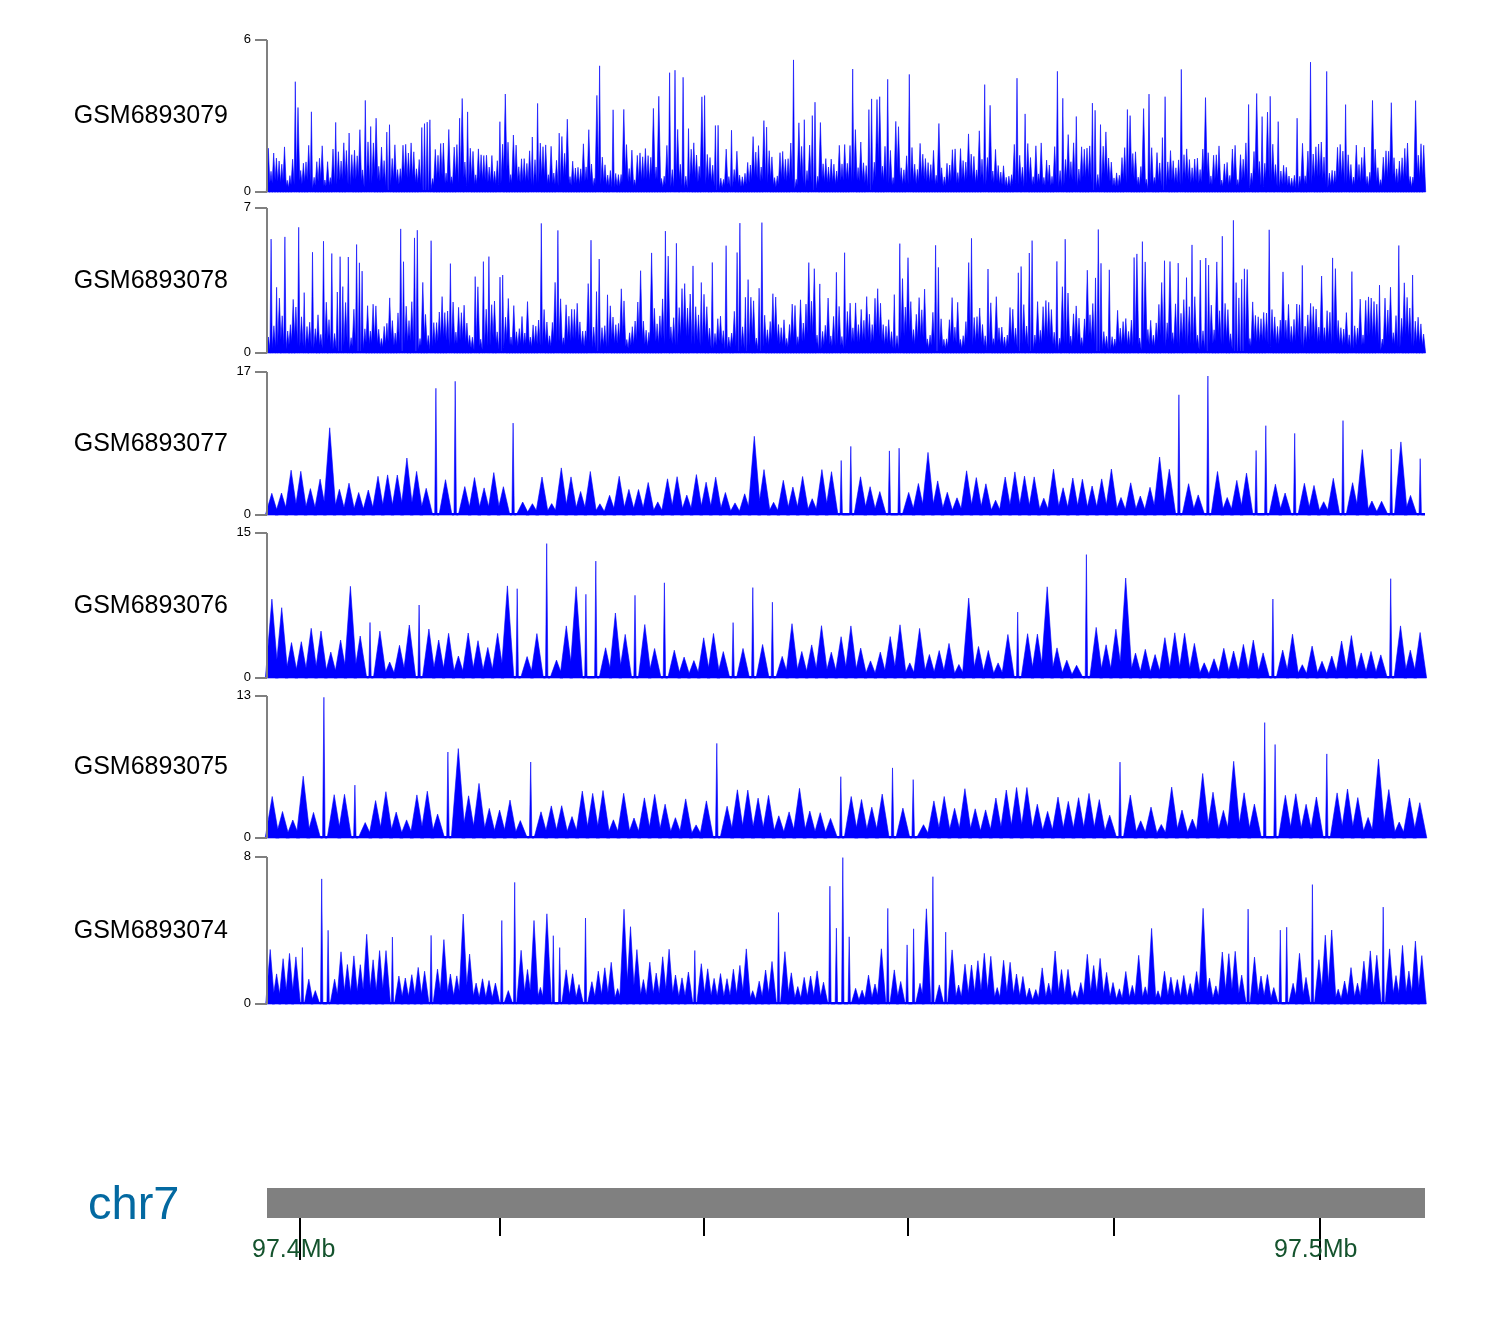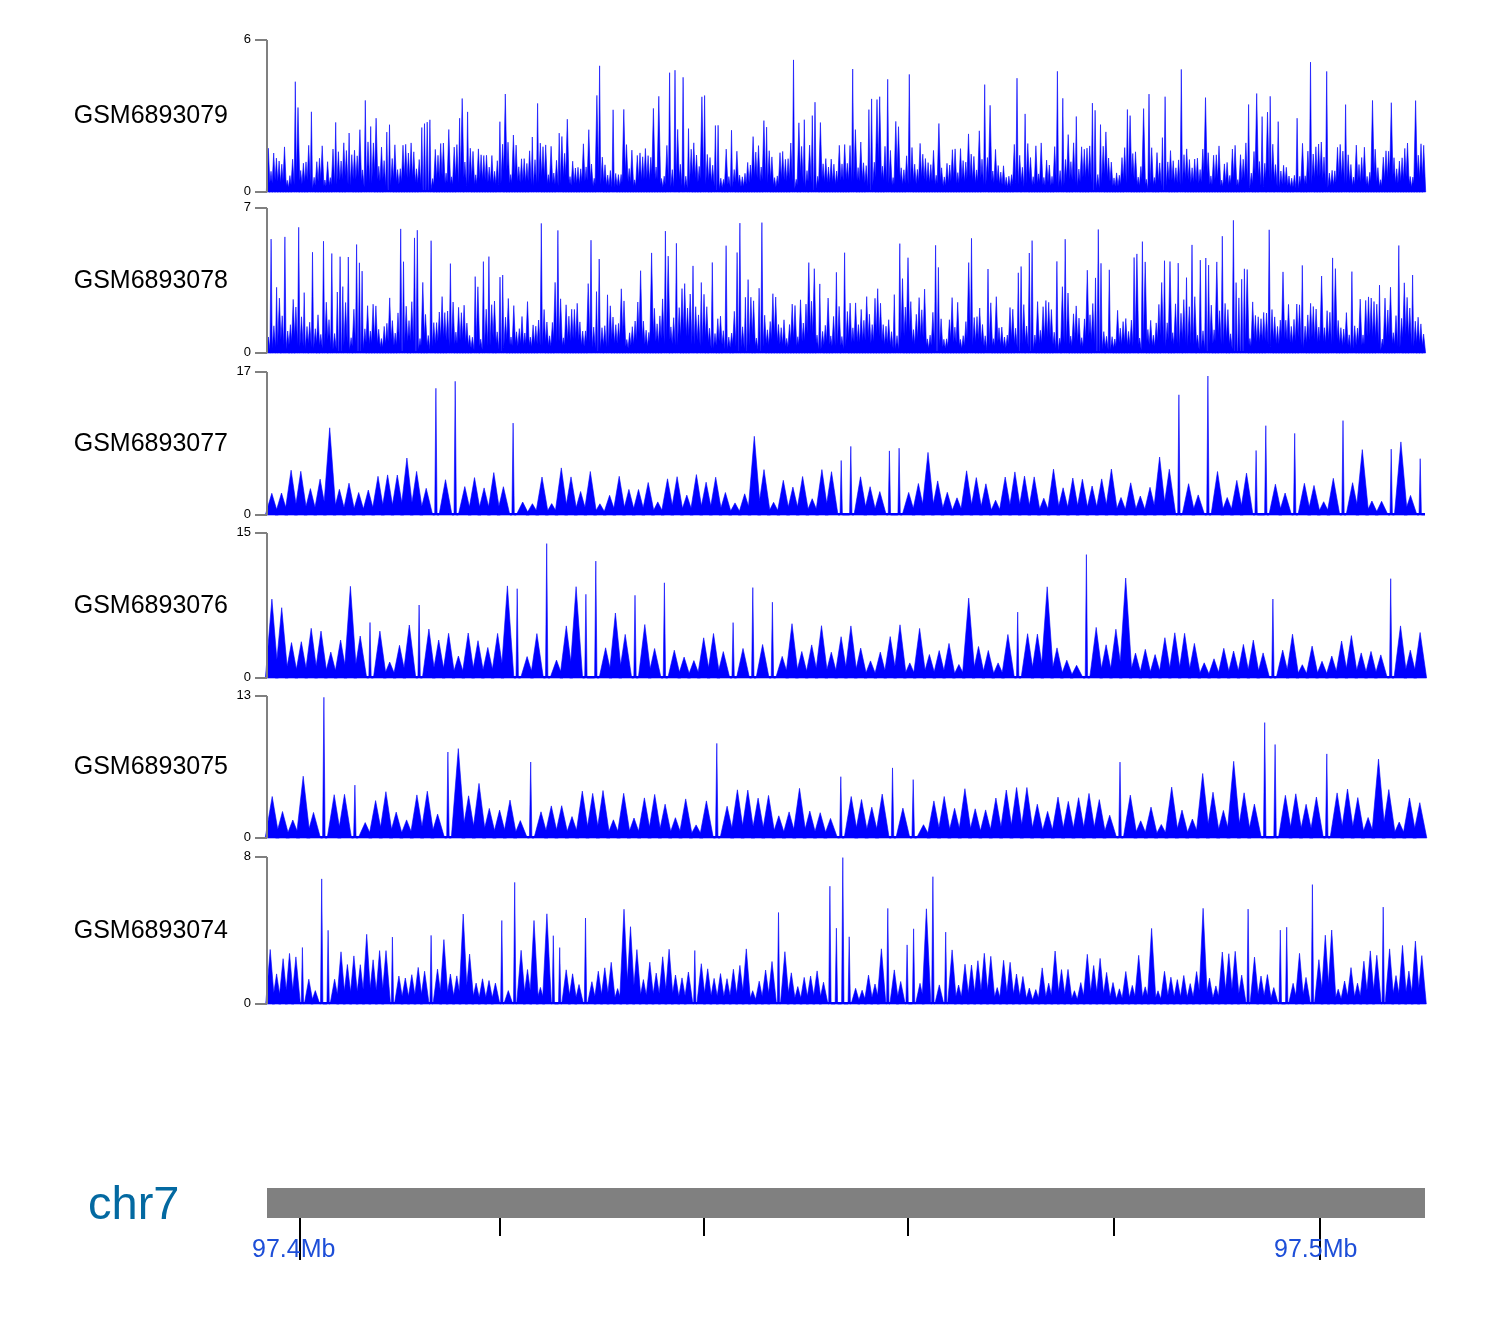--- a/index.html
+++ b/index.html
@@ -40,21 +40,21 @@
     position: absolute;
     font-family: "Liberation Sans", sans-serif;
     font-size: 47px;
     color: #0369a1;
     white-space: nowrap;
   }
   .mb-label {
     position: absolute;
     font-family: "Liberation Sans", sans-serif;
     font-size: 25px;
-    color: #1d4ed8;
+    color: #14532d;
     white-space: nowrap;
   }
 </style>
 </head>
 <body>
 
 <div id="viz"><svg width="1500" height="1320">
       <g>
         <polygon points="267.0,192.0 266.3,192.0 268.3,148.2 270.3,192.0 269.0,192.0 271.0,171.3 273.0,192.0 271.7,192.0 273.7,153.0 275.7,192.0 274.4,192.0 276.4,158.1 278.4,192.0 277.1,192.0 279.1,161.0 281.1,192.0 279.8,192.0 281.8,164.2 283.8,192.0 282.5,192.0 284.5,146.9 286.5,192.0 285.2,192.0 287.2,180.3 289.2,192.0 287.9,192.0 289.9,175.6 291.9,192.0 290.6,192.0 292.6,159.2 294.6,192.0 294.1,192.0 295.3,81.7 296.5,192.0 296.0,192.0 298.0,107.5 300.0,192.0 298.7,192.0 300.7,170.5 302.7,192.0 301.4,192.0 303.4,163.2 305.4,192.0 304.0,192.0 306.0,161.9 308.0,192.0 306.7,192.0 308.7,145.3 310.7,192.0 310.2,192.0 311.4,111.8 312.6,192.0 312.1,192.0 314.1,177.3 316.1,192.0 314.8,192.0 316.8,161.7 318.8,192.0 317.5,192.0 319.5,158.2 321.5,192.0 320.2,192.0 322.2,145.8 324.2,192.0 322.9,192.0 324.9,180.0 326.9,192.0 325.6,192.0 327.6,161.7 329.6,192.0 328.3,192.0 330.3,177.6 332.3,192.0 331.0,192.0 333.0,149.0 335.0,192.0 334.5,192.0 335.7,122.4 336.9,192.0 336.4,192.0 338.4,151.7 340.4,192.0 339.1,192.0 341.1,161.0 343.1,192.0 341.8,192.0 343.8,142.8 345.8,192.0 344.4,192.0 346.4,150.5 348.4,192.0 347.9,192.0 349.1,133.0 350.3,192.0 349.8,192.0 351.8,154.7 353.8,192.0 352.5,192.0 354.5,150.2 356.5,192.0 355.2,192.0 357.2,155.8 359.2,192.0 357.9,192.0 359.9,129.7 361.9,192.0 360.6,192.0 362.6,169.9 364.6,192.0 364.1,192.0 365.3,100.4 366.5,192.0 366.0,192.0 368.0,141.9 370.0,192.0 369.5,192.0 370.7,126.5 371.9,192.0 371.4,192.0 373.4,142.9 375.4,192.0 374.1,192.0 376.1,118.2 378.1,192.0 376.8,192.0 378.8,166.3 380.8,192.0 379.5,192.0 381.5,147.1 383.5,192.0 382.1,192.0 384.1,160.6 386.1,192.0 385.6,192.0 386.8,132.1 388.0,192.0 388.3,192.0 389.5,124.7 390.7,192.0 390.2,192.0 392.2,158.5 394.2,192.0 392.9,192.0 394.9,144.8 396.9,192.0 395.6,192.0 397.6,169.6 399.6,192.0 398.3,192.0 400.3,168.7 402.3,192.0 401.0,192.0 403.0,145.2 405.0,192.0 403.7,192.0 405.7,144.3 407.7,192.0 406.4,192.0 408.4,153.0 410.4,192.0 409.1,192.0 411.1,142.9 413.1,192.0 411.8,192.0 413.8,151.8 415.8,192.0 414.5,192.0 416.5,168.8 418.5,192.0 417.2,192.0 419.2,159.5 421.2,192.0 420.6,192.0 421.8,127.5 423.0,192.0 423.3,192.0 424.5,123.6 425.7,192.0 426.0,192.0 427.2,122.1 428.4,192.0 428.7,192.0 429.9,119.8 431.1,192.0 430.6,192.0 432.6,178.6 434.6,192.0 433.3,192.0 435.3,149.4 437.3,192.0 436.0,192.0 438.0,155.3 440.0,192.0 438.7,192.0 440.7,143.5 442.7,192.0 441.4,192.0 443.4,143.0 445.4,192.0 444.1,192.0 446.1,173.2 448.1,192.0 446.8,192.0 448.8,129.5 450.8,192.0 449.5,192.0 451.5,176.8 453.5,192.0 452.2,192.0 454.2,147.1 456.2,192.0 454.9,192.0 456.9,144.6 458.9,192.0 458.4,192.0 459.6,118.2 460.8,192.0 460.2,192.0 462.2,98.5 464.2,192.0 462.9,192.0 464.9,162.0 466.9,192.0 466.4,192.0 467.6,111.9 468.8,192.0 468.3,192.0 470.3,148.2 472.3,192.0 471.0,192.0 473.0,151.4 475.0,192.0 473.7,192.0 475.7,174.8 477.7,192.0 476.4,192.0 478.4,148.9 480.4,192.0 479.1,192.0 481.1,154.8 483.1,192.0 481.8,192.0 483.8,155.5 485.8,192.0 484.5,192.0 486.5,155.2 488.5,192.0 487.2,192.0 489.2,167.1 491.2,192.0 489.9,192.0 491.9,155.5 493.9,192.0 492.6,192.0 494.6,171.3 496.6,192.0 495.3,192.0 497.3,160.7 499.3,192.0 498.7,192.0 499.9,121.7 501.1,192.0 500.6,192.0 502.6,144.2 504.6,192.0 503.3,192.0 505.3,94.0 507.3,192.0 506.0,192.0 508.0,142.2 510.0,192.0 508.7,192.0 510.7,174.6 512.7,192.0 511.4,192.0 513.4,135.0 515.4,192.0 514.1,192.0 516.1,145.1 518.1,192.0 516.8,192.0 518.8,166.8 520.8,192.0 519.5,192.0 521.5,158.8 523.5,192.0 522.2,192.0 524.2,158.6 526.2,192.0 524.9,192.0 526.9,163.4 528.9,192.0 527.6,192.0 529.6,150.8 531.6,192.0 531.1,192.0 532.3,137.0 533.5,192.0 533.0,192.0 535.0,159.7 537.0,192.0 536.4,192.0 537.6,103.4 538.8,192.0 538.3,192.0 540.3,143.1 542.3,192.0 541.0,192.0 543.0,146.7 545.0,192.0 543.7,192.0 545.7,144.9 547.7,192.0 546.4,192.0 548.4,174.7 550.4,192.0 549.1,192.0 551.1,146.3 553.1,192.0 551.8,192.0 553.8,173.0 555.8,192.0 554.5,192.0 556.5,160.3 558.5,192.0 558.0,192.0 559.2,133.1 560.4,192.0 559.9,192.0 561.9,136.5 563.9,192.0 562.6,192.0 564.6,153.3 566.6,192.0 565.3,192.0 567.3,119.2 569.3,192.0 568.0,192.0 570.0,176.6 572.0,192.0 570.7,192.0 572.7,161.2 574.7,192.0 573.4,192.0 575.4,168.0 577.4,192.0 576.0,192.0 578.0,167.3 580.0,192.0 578.7,192.0 580.7,168.8 582.7,192.0 581.4,192.0 583.4,143.8 585.4,192.0 584.1,192.0 586.1,166.9 588.1,192.0 586.8,192.0 588.8,129.7 590.8,192.0 589.5,192.0 591.5,164.0 593.5,192.0 592.2,192.0 594.2,178.3 596.2,192.0 594.9,192.0 596.9,95.4 598.9,192.0 598.4,192.0 599.6,65.8 600.8,192.0 600.3,192.0 602.3,157.1 604.3,192.0 603.0,192.0 605.0,164.8 607.0,192.0 605.7,192.0 607.7,175.1 609.7,192.0 608.4,192.0 610.4,170.5 612.4,192.0 611.9,192.0 613.1,109.8 614.3,192.0 613.7,192.0 615.7,173.4 617.7,192.0 616.4,192.0 618.4,174.6 620.4,192.0 619.1,192.0 621.1,174.5 623.1,192.0 621.8,192.0 623.8,109.4 625.8,192.0 624.5,192.0 626.5,144.6 628.5,192.0 627.2,192.0 629.2,168.5 631.2,192.0 629.9,192.0 631.9,150.1 633.9,192.0 632.6,192.0 634.6,179.8 636.6,192.0 635.3,192.0 637.3,155.4 639.3,192.0 638.0,192.0 640.0,152.9 642.0,192.0 640.7,192.0 642.7,156.8 644.7,192.0 643.4,192.0 645.4,148.5 647.4,192.0 646.1,192.0 648.1,155.6 650.1,192.0 648.8,192.0 650.8,157.3 652.8,192.0 651.4,192.0 653.4,108.4 655.4,192.0 654.1,192.0 656.1,167.0 658.1,192.0 656.8,192.0 658.8,96.3 660.8,192.0 659.5,192.0 661.5,178.5 663.5,192.0 662.2,192.0 664.2,176.2 666.2,192.0 664.9,192.0 666.9,145.4 668.9,192.0 668.4,192.0 669.6,72.7 670.8,192.0 670.3,192.0 672.3,169.6 674.3,192.0 673.8,192.0 675.0,70.2 676.2,192.0 675.7,192.0 677.7,129.4 679.7,192.0 678.4,192.0 680.4,164.3 682.4,192.0 681.9,192.0 683.1,77.3 684.3,192.0 683.8,192.0 685.8,176.2 687.8,192.0 687.3,192.0 688.5,128.6 689.7,192.0 689.2,192.0 691.2,149.2 693.2,192.0 691.8,192.0 693.8,142.8 695.8,192.0 694.5,192.0 696.5,155.0 698.5,192.0 697.2,192.0 699.2,166.4 701.2,192.0 699.9,192.0 701.9,96.8 703.9,192.0 703.4,192.0 704.6,95.5 705.8,192.0 705.3,192.0 707.3,154.4 709.3,192.0 708.0,192.0 710.0,157.5 712.0,192.0 710.7,192.0 712.7,165.2 714.7,192.0 714.2,192.0 715.4,125.5 716.6,192.0 716.9,192.0 718.1,125.3 719.3,192.0 718.8,192.0 720.8,178.2 722.8,192.0 721.5,192.0 723.5,179.4 725.5,192.0 724.2,192.0 726.2,149.1 728.2,192.0 726.9,192.0 728.9,176.6 730.9,192.0 730.3,192.0 731.5,130.2 732.7,192.0 732.2,192.0 734.2,169.5 736.2,192.0 734.9,192.0 736.9,151.2 738.9,192.0 737.6,192.0 739.6,175.1 741.6,192.0 740.3,192.0 742.3,176.8 744.3,192.0 743.0,192.0 745.0,173.3 747.0,192.0 745.7,192.0 747.7,162.4 749.7,192.0 748.4,192.0 750.4,165.0 752.4,192.0 751.1,192.0 753.1,136.6 755.1,192.0 753.8,192.0 755.8,152.1 757.8,192.0 756.5,192.0 758.5,145.6 760.5,192.0 759.2,192.0 761.2,167.0 763.2,192.0 761.9,192.0 763.9,120.6 765.9,192.0 765.4,192.0 766.6,127.1 767.8,192.0 767.2,192.0 769.2,150.7 771.2,192.0 769.9,192.0 771.9,156.9 773.9,192.0 772.6,192.0 774.6,177.6 776.6,192.0 775.3,192.0 777.3,175.9 779.3,192.0 778.0,192.0 780.0,152.7 782.0,192.0 780.7,192.0 782.7,151.4 784.7,192.0 783.4,192.0 785.4,159.3 787.4,192.0 786.1,192.0 788.1,158.7 790.1,192.0 788.8,192.0 790.8,143.0 792.8,192.0 792.3,192.0 793.5,59.9 794.7,192.0 794.2,192.0 796.2,179.3 798.2,192.0 796.9,192.0 798.9,122.8 800.9,192.0 799.6,192.0 801.6,146.4 803.6,192.0 803.1,192.0 804.3,119.7 805.5,192.0 805.0,192.0 807.0,170.6 809.0,192.0 807.6,192.0 809.6,145.1 811.6,192.0 811.1,192.0 812.3,115.6 813.5,192.0 813.8,192.0 815.0,102.2 816.2,192.0 815.7,192.0 817.7,176.3 819.7,192.0 818.4,192.0 820.4,122.5 822.4,192.0 821.1,192.0 823.1,163.8 825.1,192.0 823.8,192.0 825.8,158.6 827.8,192.0 826.5,192.0 828.5,167.0 830.5,192.0 829.2,192.0 831.2,159.1 833.2,192.0 831.9,192.0 833.9,164.2 835.9,192.0 834.6,192.0 836.6,171.0 838.6,192.0 837.3,192.0 839.3,145.3 841.3,192.0 840.0,192.0 842.0,163.9 844.0,192.0 842.7,192.0 844.7,144.5 846.7,192.0 845.3,192.0 847.3,163.3 849.3,192.0 848.0,192.0 850.0,145.5 852.0,192.0 851.5,192.0 852.7,69.0 853.9,192.0 853.4,192.0 855.4,129.6 857.4,192.0 856.1,192.0 858.1,167.6 860.1,192.0 858.8,192.0 860.8,142.0 862.8,192.0 861.5,192.0 863.5,162.8 865.5,192.0 864.2,192.0 866.2,165.6 868.2,192.0 867.7,192.0 868.9,109.6 870.1,192.0 870.4,192.0 871.6,98.9 872.8,192.0 872.3,192.0 874.3,162.2 876.3,192.0 875.0,192.0 877.0,99.5 879.0,192.0 877.7,192.0 879.7,96.7 881.7,192.0 880.4,192.0 882.4,166.2 884.4,192.0 883.0,192.0 885.0,146.3 887.0,192.0 886.5,192.0 887.7,79.3 888.9,192.0 888.4,192.0 890.4,150.4 892.4,192.0 891.1,192.0 893.1,177.6 895.1,192.0 893.8,192.0 895.8,121.4 897.8,192.0 896.5,192.0 898.5,126.7 900.5,192.0 899.2,192.0 901.2,167.8 903.2,192.0 901.9,192.0 903.9,169.8 905.9,192.0 904.6,192.0 906.6,155.8 908.6,192.0 908.1,192.0 909.3,74.4 910.5,192.0 910.0,192.0 912.0,147.5 914.0,192.0 912.7,192.0 914.7,164.2 916.7,192.0 915.4,192.0 917.4,169.4 919.4,192.0 918.1,192.0 920.1,143.4 922.1,192.0 920.8,192.0 922.8,154.2 924.8,192.0 923.4,192.0 925.4,158.5 927.4,192.0 926.1,192.0 928.1,162.6 930.1,192.0 928.8,192.0 930.8,164.6 932.8,192.0 931.5,192.0 933.5,150.4 935.5,192.0 934.2,192.0 936.2,175.3 938.2,192.0 936.9,192.0 938.9,123.5 940.9,192.0 939.6,192.0 941.6,167.8 943.6,192.0 942.3,192.0 944.3,176.9 946.3,192.0 945.0,192.0 947.0,163.3 949.0,192.0 947.7,192.0 949.7,165.0 951.7,192.0 950.4,192.0 952.4,149.7 954.4,192.0 953.1,192.0 955.1,148.9 957.1,192.0 955.8,192.0 957.8,172.6 959.8,192.0 958.5,192.0 960.5,148.6 962.5,192.0 961.1,192.0 963.1,160.6 965.1,192.0 963.8,192.0 965.8,162.1 967.8,192.0 966.5,192.0 968.5,133.9 970.5,192.0 969.2,192.0 971.2,154.1 973.2,192.0 971.9,192.0 973.9,156.4 975.9,192.0 974.6,192.0 976.6,169.9 978.6,192.0 977.3,192.0 979.3,130.8 981.3,192.0 980.0,192.0 982.0,159.2 984.0,192.0 983.5,192.0 984.7,84.6 985.9,192.0 985.4,192.0 987.4,157.5 989.4,192.0 988.1,192.0 990.1,105.3 992.1,192.0 990.8,192.0 992.8,171.0 994.8,192.0 993.5,192.0 995.5,149.4 997.5,192.0 996.2,192.0 998.2,165.5 1000.2,192.0 998.8,192.0 1000.8,172.1 1002.8,192.0 1001.5,192.0 1003.5,165.8 1005.5,192.0 1004.2,192.0 1006.2,177.3 1008.2,192.0 1006.9,192.0 1008.9,176.2 1010.9,192.0 1009.6,192.0 1011.6,174.7 1013.6,192.0 1012.3,192.0 1014.3,144.4 1016.3,192.0 1015.8,192.0 1017.0,78.2 1018.2,192.0 1017.7,192.0 1019.7,155.3 1021.7,192.0 1020.4,192.0 1022.4,167.3 1024.4,192.0 1023.9,192.0 1025.1,113.9 1026.3,192.0 1025.8,192.0 1027.8,143.5 1029.8,192.0 1028.5,192.0 1030.5,157.5 1032.5,192.0 1031.2,192.0 1033.2,176.7 1035.2,192.0 1033.9,192.0 1035.9,145.8 1037.9,192.0 1036.6,192.0 1038.6,173.9 1040.6,192.0 1039.2,192.0 1041.2,142.9 1043.2,192.0 1041.9,192.0 1043.9,177.4 1045.9,192.0 1044.6,192.0 1046.6,160.1 1048.6,192.0 1047.3,192.0 1049.3,165.0 1051.3,192.0 1050.0,192.0 1052.0,176.4 1054.0,192.0 1052.7,192.0 1054.7,146.6 1056.7,192.0 1056.2,192.0 1057.4,71.3 1058.6,192.0 1058.1,192.0 1060.1,170.6 1062.1,192.0 1061.6,192.0 1062.8,98.3 1064.0,192.0 1063.5,192.0 1065.5,159.5 1067.5,192.0 1066.2,192.0 1068.2,134.6 1070.2,192.0 1068.9,192.0 1070.9,161.7 1072.9,192.0 1071.6,192.0 1073.6,142.8 1075.6,192.0 1075.1,192.0 1076.3,116.5 1077.5,192.0 1076.9,192.0 1078.9,169.1 1080.9,192.0 1079.6,192.0 1081.6,146.8 1083.6,192.0 1082.3,192.0 1084.3,149.2 1086.3,192.0 1085.0,192.0 1087.0,148.1 1089.0,192.0 1087.7,192.0 1089.7,145.9 1091.7,192.0 1091.2,192.0 1092.4,103.1 1093.6,192.0 1093.9,192.0 1095.1,110.3 1096.3,192.0 1095.8,192.0 1097.8,174.5 1099.8,192.0 1099.3,192.0 1100.5,124.6 1101.7,192.0 1101.2,192.0 1103.2,146.2 1105.2,192.0 1103.9,192.0 1105.9,131.9 1107.9,192.0 1106.6,192.0 1108.6,158.0 1110.6,192.0 1109.3,192.0 1111.3,162.1 1113.3,192.0 1112.0,192.0 1114.0,177.9 1116.0,192.0 1114.6,192.0 1116.6,172.9 1118.6,192.0 1117.3,192.0 1119.3,175.2 1121.3,192.0 1120.0,192.0 1122.0,157.6 1124.0,192.0 1122.7,192.0 1124.7,147.6 1126.7,192.0 1126.2,192.0 1127.4,109.5 1128.6,192.0 1128.1,192.0 1130.1,115.6 1132.1,192.0 1130.8,192.0 1132.8,153.5 1134.8,192.0 1133.5,192.0 1135.5,151.8 1137.5,192.0 1136.2,192.0 1138.2,177.1 1140.2,192.0 1138.9,192.0 1140.9,166.5 1142.9,192.0 1141.6,192.0 1143.6,108.6 1145.6,192.0 1144.3,192.0 1146.3,179.3 1148.3,192.0 1147.8,192.0 1149.0,94.1 1150.2,192.0 1149.7,192.0 1151.7,147.7 1153.7,192.0 1152.4,192.0 1154.4,177.5 1156.4,192.0 1155.0,192.0 1157.0,152.6 1159.0,192.0 1157.7,192.0 1159.7,162.9 1161.7,192.0 1161.2,192.0 1162.4,137.6 1163.6,192.0 1163.9,192.0 1165.1,96.7 1166.3,192.0 1165.8,192.0 1167.8,161.9 1169.8,192.0 1168.5,192.0 1170.5,150.6 1172.5,192.0 1171.2,192.0 1173.2,160.7 1175.2,192.0 1173.9,192.0 1175.9,167.8 1177.9,192.0 1176.6,192.0 1178.6,159.9 1180.6,192.0 1180.1,192.0 1181.3,69.4 1182.5,192.0 1182.0,192.0 1184.0,154.7 1186.0,192.0 1184.7,192.0 1186.7,148.9 1188.7,192.0 1187.4,192.0 1189.4,159.5 1191.4,192.0 1190.1,192.0 1192.1,167.8 1194.1,192.0 1192.7,192.0 1194.7,159.0 1196.7,192.0 1195.4,192.0 1197.4,158.1 1199.4,192.0 1198.1,192.0 1200.1,169.5 1202.1,192.0 1200.8,192.0 1202.8,149.1 1204.8,192.0 1203.5,192.0 1205.5,97.6 1207.5,192.0 1206.2,192.0 1208.2,152.7 1210.2,192.0 1208.9,192.0 1210.9,175.9 1212.9,192.0 1211.6,192.0 1213.6,155.2 1215.6,192.0 1214.3,192.0 1216.3,154.8 1218.3,192.0 1217.0,192.0 1219.0,145.9 1221.0,192.0 1219.7,192.0 1221.7,180.1 1223.7,192.0 1222.4,192.0 1224.4,163.9 1226.4,192.0 1225.1,192.0 1227.1,162.4 1229.1,192.0 1227.8,192.0 1229.8,175.4 1231.8,192.0 1230.4,192.0 1232.4,149.0 1234.4,192.0 1233.1,192.0 1235.1,145.3 1237.1,192.0 1235.8,192.0 1237.8,179.6 1239.8,192.0 1238.5,192.0 1240.5,154.7 1242.5,192.0 1241.2,192.0 1243.2,159.2 1245.2,192.0 1243.9,192.0 1245.9,142.9 1247.9,192.0 1247.4,192.0 1248.6,104.5 1249.8,192.0 1249.3,192.0 1251.3,173.1 1253.3,192.0 1252.0,192.0 1254.0,151.5 1256.0,192.0 1254.7,192.0 1256.7,93.5 1258.7,192.0 1257.4,192.0 1259.4,161.5 1261.4,192.0 1260.9,192.0 1262.1,116.6 1263.3,192.0 1262.8,192.0 1264.8,163.3 1266.8,192.0 1265.5,192.0 1267.5,112.1 1269.5,192.0 1269.0,192.0 1270.2,96.3 1271.4,192.0 1270.8,192.0 1272.8,144.2 1274.8,192.0 1273.5,192.0 1275.5,164.6 1277.5,192.0 1277.0,192.0 1278.2,121.6 1279.4,192.0 1278.9,192.0 1280.9,171.0 1282.9,192.0 1281.6,192.0 1283.6,165.3 1285.6,192.0 1284.3,192.0 1286.3,167.3 1288.3,192.0 1287.0,192.0 1289.0,176.0 1291.0,192.0 1289.7,192.0 1291.7,178.2 1293.7,192.0 1292.4,192.0 1294.4,175.3 1296.4,192.0 1295.9,192.0 1297.1,118.2 1298.3,192.0 1297.8,192.0 1299.8,176.3 1301.8,192.0 1300.5,192.0 1302.5,143.3 1304.5,192.0 1303.2,192.0 1305.2,175.8 1307.2,192.0 1305.9,192.0 1307.9,151.1 1309.9,192.0 1309.3,192.0 1310.5,62.1 1311.7,192.0 1311.2,192.0 1313.2,154.0 1315.2,192.0 1313.9,192.0 1315.9,146.8 1317.9,192.0 1316.6,192.0 1318.6,144.0 1320.6,192.0 1319.3,192.0 1321.3,142.0 1323.3,192.0 1322.0,192.0 1324.0,157.1 1326.0,192.0 1325.5,192.0 1326.7,71.4 1327.9,192.0 1327.4,192.0 1329.4,173.1 1331.4,192.0 1330.1,192.0 1332.1,170.3 1334.1,192.0 1332.8,192.0 1334.8,170.8 1336.8,192.0 1335.5,192.0 1337.5,147.3 1339.5,192.0 1338.2,192.0 1340.2,144.4 1342.2,192.0 1340.9,192.0 1342.9,151.1 1344.9,192.0 1344.4,192.0 1345.6,104.6 1346.8,192.0 1346.2,192.0 1348.2,154.8 1350.2,192.0 1348.9,192.0 1350.9,164.5 1352.9,192.0 1351.6,192.0 1353.6,177.1 1355.6,192.0 1354.3,192.0 1356.3,145.1 1358.3,192.0 1357.0,192.0 1359.0,164.5 1361.0,192.0 1359.7,192.0 1361.7,157.5 1363.7,192.0 1362.4,192.0 1364.4,147.2 1366.4,192.0 1365.1,192.0 1367.1,176.4 1369.1,192.0 1367.8,192.0 1369.8,172.3 1371.8,192.0 1370.5,192.0 1372.5,100.4 1374.5,192.0 1373.2,192.0 1375.2,149.2 1377.2,192.0 1375.9,192.0 1377.9,167.7 1379.9,192.0 1378.6,192.0 1380.6,179.7 1382.6,192.0 1381.3,192.0 1383.3,157.2 1385.3,192.0 1384.0,192.0 1386.0,150.8 1388.0,192.0 1386.6,192.0 1388.6,151.2 1390.6,192.0 1389.3,192.0 1391.3,102.7 1393.3,192.0 1392.0,192.0 1394.0,157.7 1396.0,192.0 1394.7,192.0 1396.7,168.8 1398.7,192.0 1397.4,192.0 1399.4,161.1 1401.4,192.0 1400.1,192.0 1402.1,157.8 1404.1,192.0 1402.8,192.0 1404.8,148.4 1406.8,192.0 1405.5,192.0 1407.5,143.0 1409.5,192.0 1408.2,192.0 1410.2,176.5 1412.2,192.0 1410.9,192.0 1412.9,177.1 1414.9,192.0 1413.6,192.0 1415.6,100.6 1417.6,192.0 1416.3,192.0 1418.3,155.2 1420.3,192.0 1419.0,192.0 1421.0,143.8 1423.0,192.0 1421.7,192.0 1423.7,145.3 1425.7,192.0 1425.0,192.0" fill="#0000FF" stroke="#0000FF" stroke-width="0.6"></polygon>
         <rect x="267" y="190" width="1158" height="2" fill="#0000FF"></rect>

